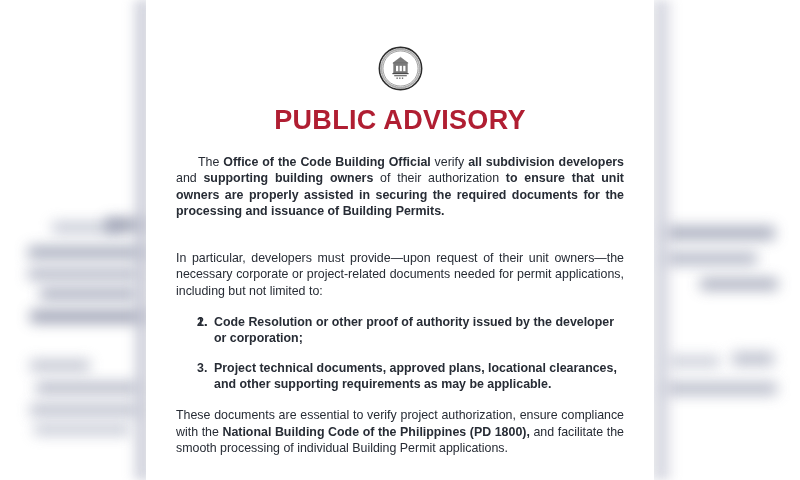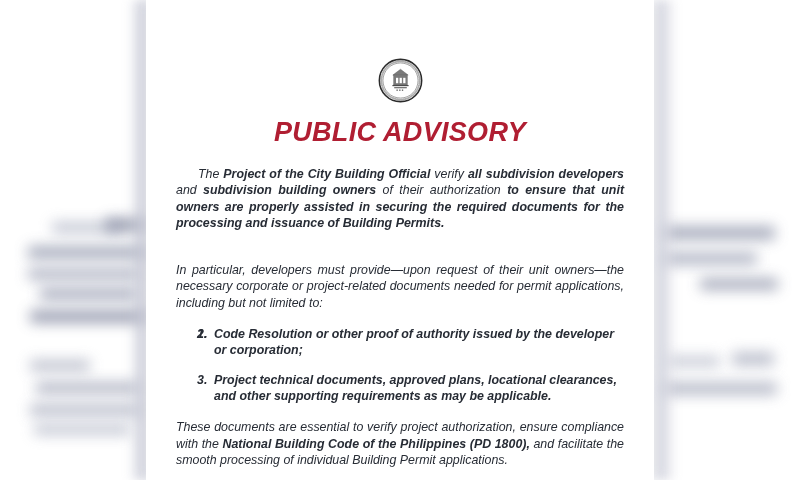--- a/index.html
+++ b/index.html
@@ -53,23 +53,22 @@
 
   
   #advisory-card {
     position: absolute;
     left: 146px;
     top: 0;
     width: 508px;
     height: 480px;
     background: #ffffff;
     box-shadow: 0 0 14px rgba(120,124,145,.16);
-    padding: 12px 30px;
+    padding: 0 30px;
     overflow: hidden;
-    font-style: italic;
   }
 
   
   #seal-wrap {
     display: flex;
     justify-content: center;
     padding-top: 46px;
   }
   .seal {
     width: 45px;
@@ -190,21 +189,21 @@
       <g fill="#3a3a3a" opacity=".8">
         <rect x="41" y="70" width="3" height="3"></rect>
         <rect x="47" y="70" width="3" height="3"></rect>
         <rect x="53" y="70" width="3" height="3"></rect>
       </g>
     </svg>
   </div>
 
   <h1 id="advisory-heading">PUBLIC ADVISORY</h1>
 
-  <p class="para" id="para-intro"><span>The </span><b>Project of the City Building Official</b><span> verify </span><b>all subdivision developers</b><span> and </span><b>subdivision building owners</b><span> of their authorization </span><b>to ensure that unit owners are properly assisted in securing the required documents for the processing and issuance of Building Permits.</b></p>
+  <p class="para" id="para-intro"><span>The </span><b>Office of the Code Building Official</b><span> verify </span><b>all subdivision developers</b><span> and </span><b>supporting building owners</b><span> of their authorization </span><b>to ensure that unit owners are properly assisted in securing the required documents for the processing and issuance of Building Permits.</b></p>
   <p class="para" id="para-particular"><span>In particular, developers must provide—upon request of their unit owners—the necessary corporate or project-related documents needed for permit applications, including but not limited to:</span></p>
 
   <ol id="requirements-list">
       <li><span class="num">1.</span></li>
       <li><span class="num">2.</span><span>Code Resolution or other proof of authority issued by the developer or corporation;</span></li>
       <li><span class="num">3.</span><span>Project technical documents, approved plans, locational clearances, and other supporting requirements as may be applicable.</span></li>
     </ol>
 
   <p class="para" id="para-closing"><span>These documents are essential to verify project authorization, ensure compliance with the </span><b>National Building Code of the Philippines (PD 1800),</b><span> and facilitate the smooth processing of individual Building Permit applications.</span></p>
 

